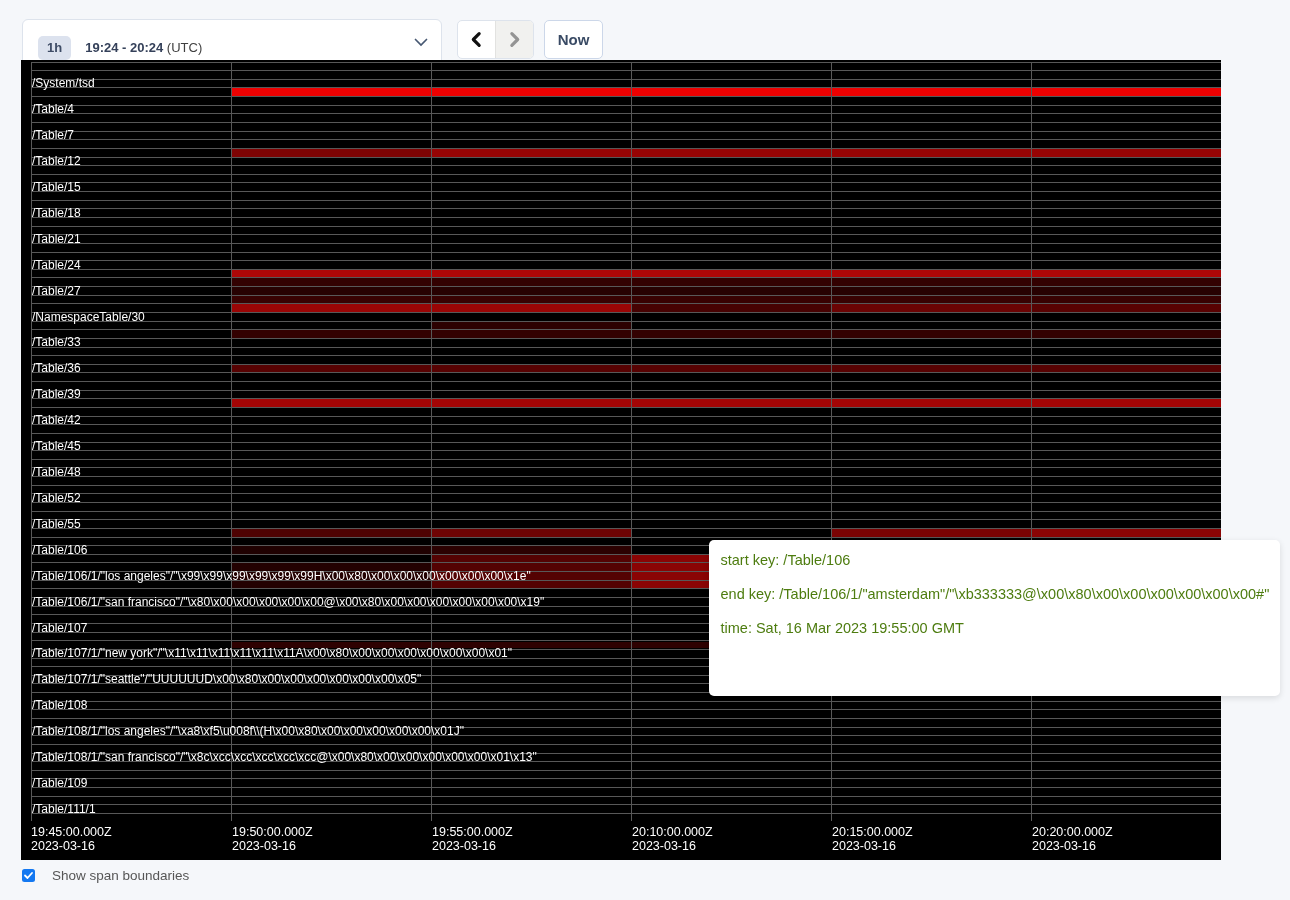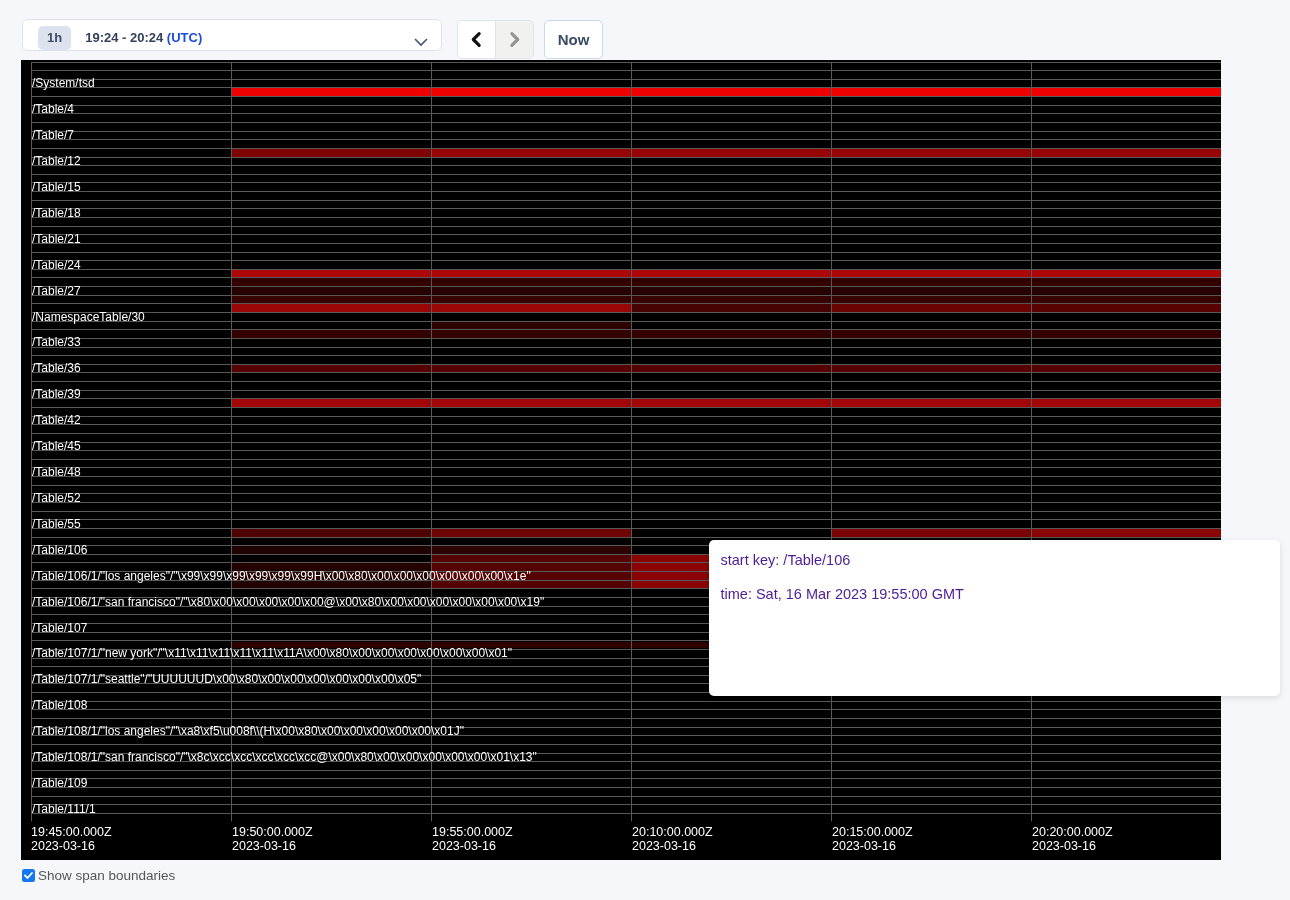--- a/index.html
+++ b/index.html
@@ -1,40 +1,40 @@
 <!DOCTYPE html>
 <html><head><meta charset="utf-8"><style>
 * { margin:0; padding:0; box-sizing:border-box; }
 html,body { width:1290px; height:900px; background:#f5f7fa;
   font-family:"Liberation Sans", sans-serif; overflow:hidden; }
 .abs { position:absolute; }
-.tsel { left:22px; top:19px; width:420px; height:32px; background:#fff;
+.tsel { left:22px; top:19px; width:420px; height:52px; background:#fff;
   border:1px solid #dde3ec; border-radius:6px; display:flex; align-items:center;
   padding-top:5px; }
 .badge { margin-left:15px; background:#dce2ee; border-radius:5px; padding:4px 9px 5px;
   font-size:13px; font-weight:bold; color:#3e4c66; }
 .trange { margin-left:14px; font-size:13px; font-weight:bold; color:#35415a; }
-.trange span { font-weight:bold; color:#1d4ed8; }
+.trange span { font-weight:normal; color:#404040; }
 .chev { position:absolute; right:13px; top:18px; }
 .nav { left:457px; top:20px; width:77px; height:39px; border:1px solid #dde3ec;
   border-radius:5px; background:#fff; display:flex; overflow:hidden; }
 .nav > div { width:38.5px; display:flex; align-items:center; justify-content:center; }
 .nav .r { background:#f1f1ef; border-left:1px solid #e2e2e0; }
 .now { left:544px; top:20px; width:59px; height:39px; background:#fff;
   border:1px solid #ccd7e9; border-radius:5px; font-size:15px; font-weight:bold;
   color:#394a64; display:flex; align-items:center; justify-content:center; }
 .canvas { left:21px; top:60px; width:1200px; height:800px; background:#737373; will-change:transform; }
 .tip { left:709px; top:540px; width:571px; height:156px; background:#fff;
   border-radius:5px; box-shadow:0 2px 6px rgba(0,0,0,0.12); padding:3px 0 0 11.5px;
-  font-size:14.5px; color:#4c1d95; white-space:nowrap; overflow:hidden; }
+  font-size:14.5px; color:#4d7c0f; white-space:nowrap; overflow:hidden; }
 .tip div { line-height:34px; }
 .cbrow { left:22px; top:868px; display:flex; align-items:center; }
 .cb { width:13px; height:13px; background:#1378f1; border-radius:2.5px;
   display:flex; align-items:center; justify-content:center; }
-.cblab { margin-left:3px; font-size:13.5px; color:#565656; }
+.cblab { margin-left:17px; font-size:13.5px; color:#565656; }
 </style></head>
 <body>
 <div class="abs tsel">
   <span class="badge">1h</span>
   <span class="trange">19:24 - 20:24 <span>(UTC)</span></span>
   <svg class="chev" width="14" height="9" viewBox="0 0 14 9">
       <path d="M1.5 1.5 L7 7 L12.5 1.5" stroke="#475872" stroke-width="1.7" fill="none" stroke-linecap="round"></path>
     </svg>
 </div>
 <div class="abs nav">
@@ -211,20 +211,21 @@
 <text x="611" y="790" font-size="12.5">2023-03-16</text>
 <text x="811" y="775.5" font-size="12.5">20:15:00.000Z</text>
 <text x="811" y="790" font-size="12.5">2023-03-16</text>
 <text x="1011" y="775.5" font-size="12.5">20:20:00.000Z</text>
 <text x="1011" y="790" font-size="12.5">2023-03-16</text>
 </g>
     </svg>
 </div>
 <div class="abs tip">
   <div>start key: /Table/106</div>
+  <div>end key: /Table/106/1/"amsterdam"/"\xb333333@\x00\x80\x00\x00\x00\x00\x00\x00#"</div>
   <div>time: Sat, 16 Mar 2023 19:55:00 GMT</div>
 </div>
 <div class="abs cbrow">
   <div class="cb">
       <svg width="11" height="11" viewBox="0 0 11 11">
         <path d="M2 5.5 L4.5 8 L9 3" stroke="#fff" stroke-width="1.8" fill="none" stroke-linecap="round" stroke-linejoin="round"></path>
       </svg>
     </div>
   <span class="cblab">Show span boundaries</span>
 </div>

